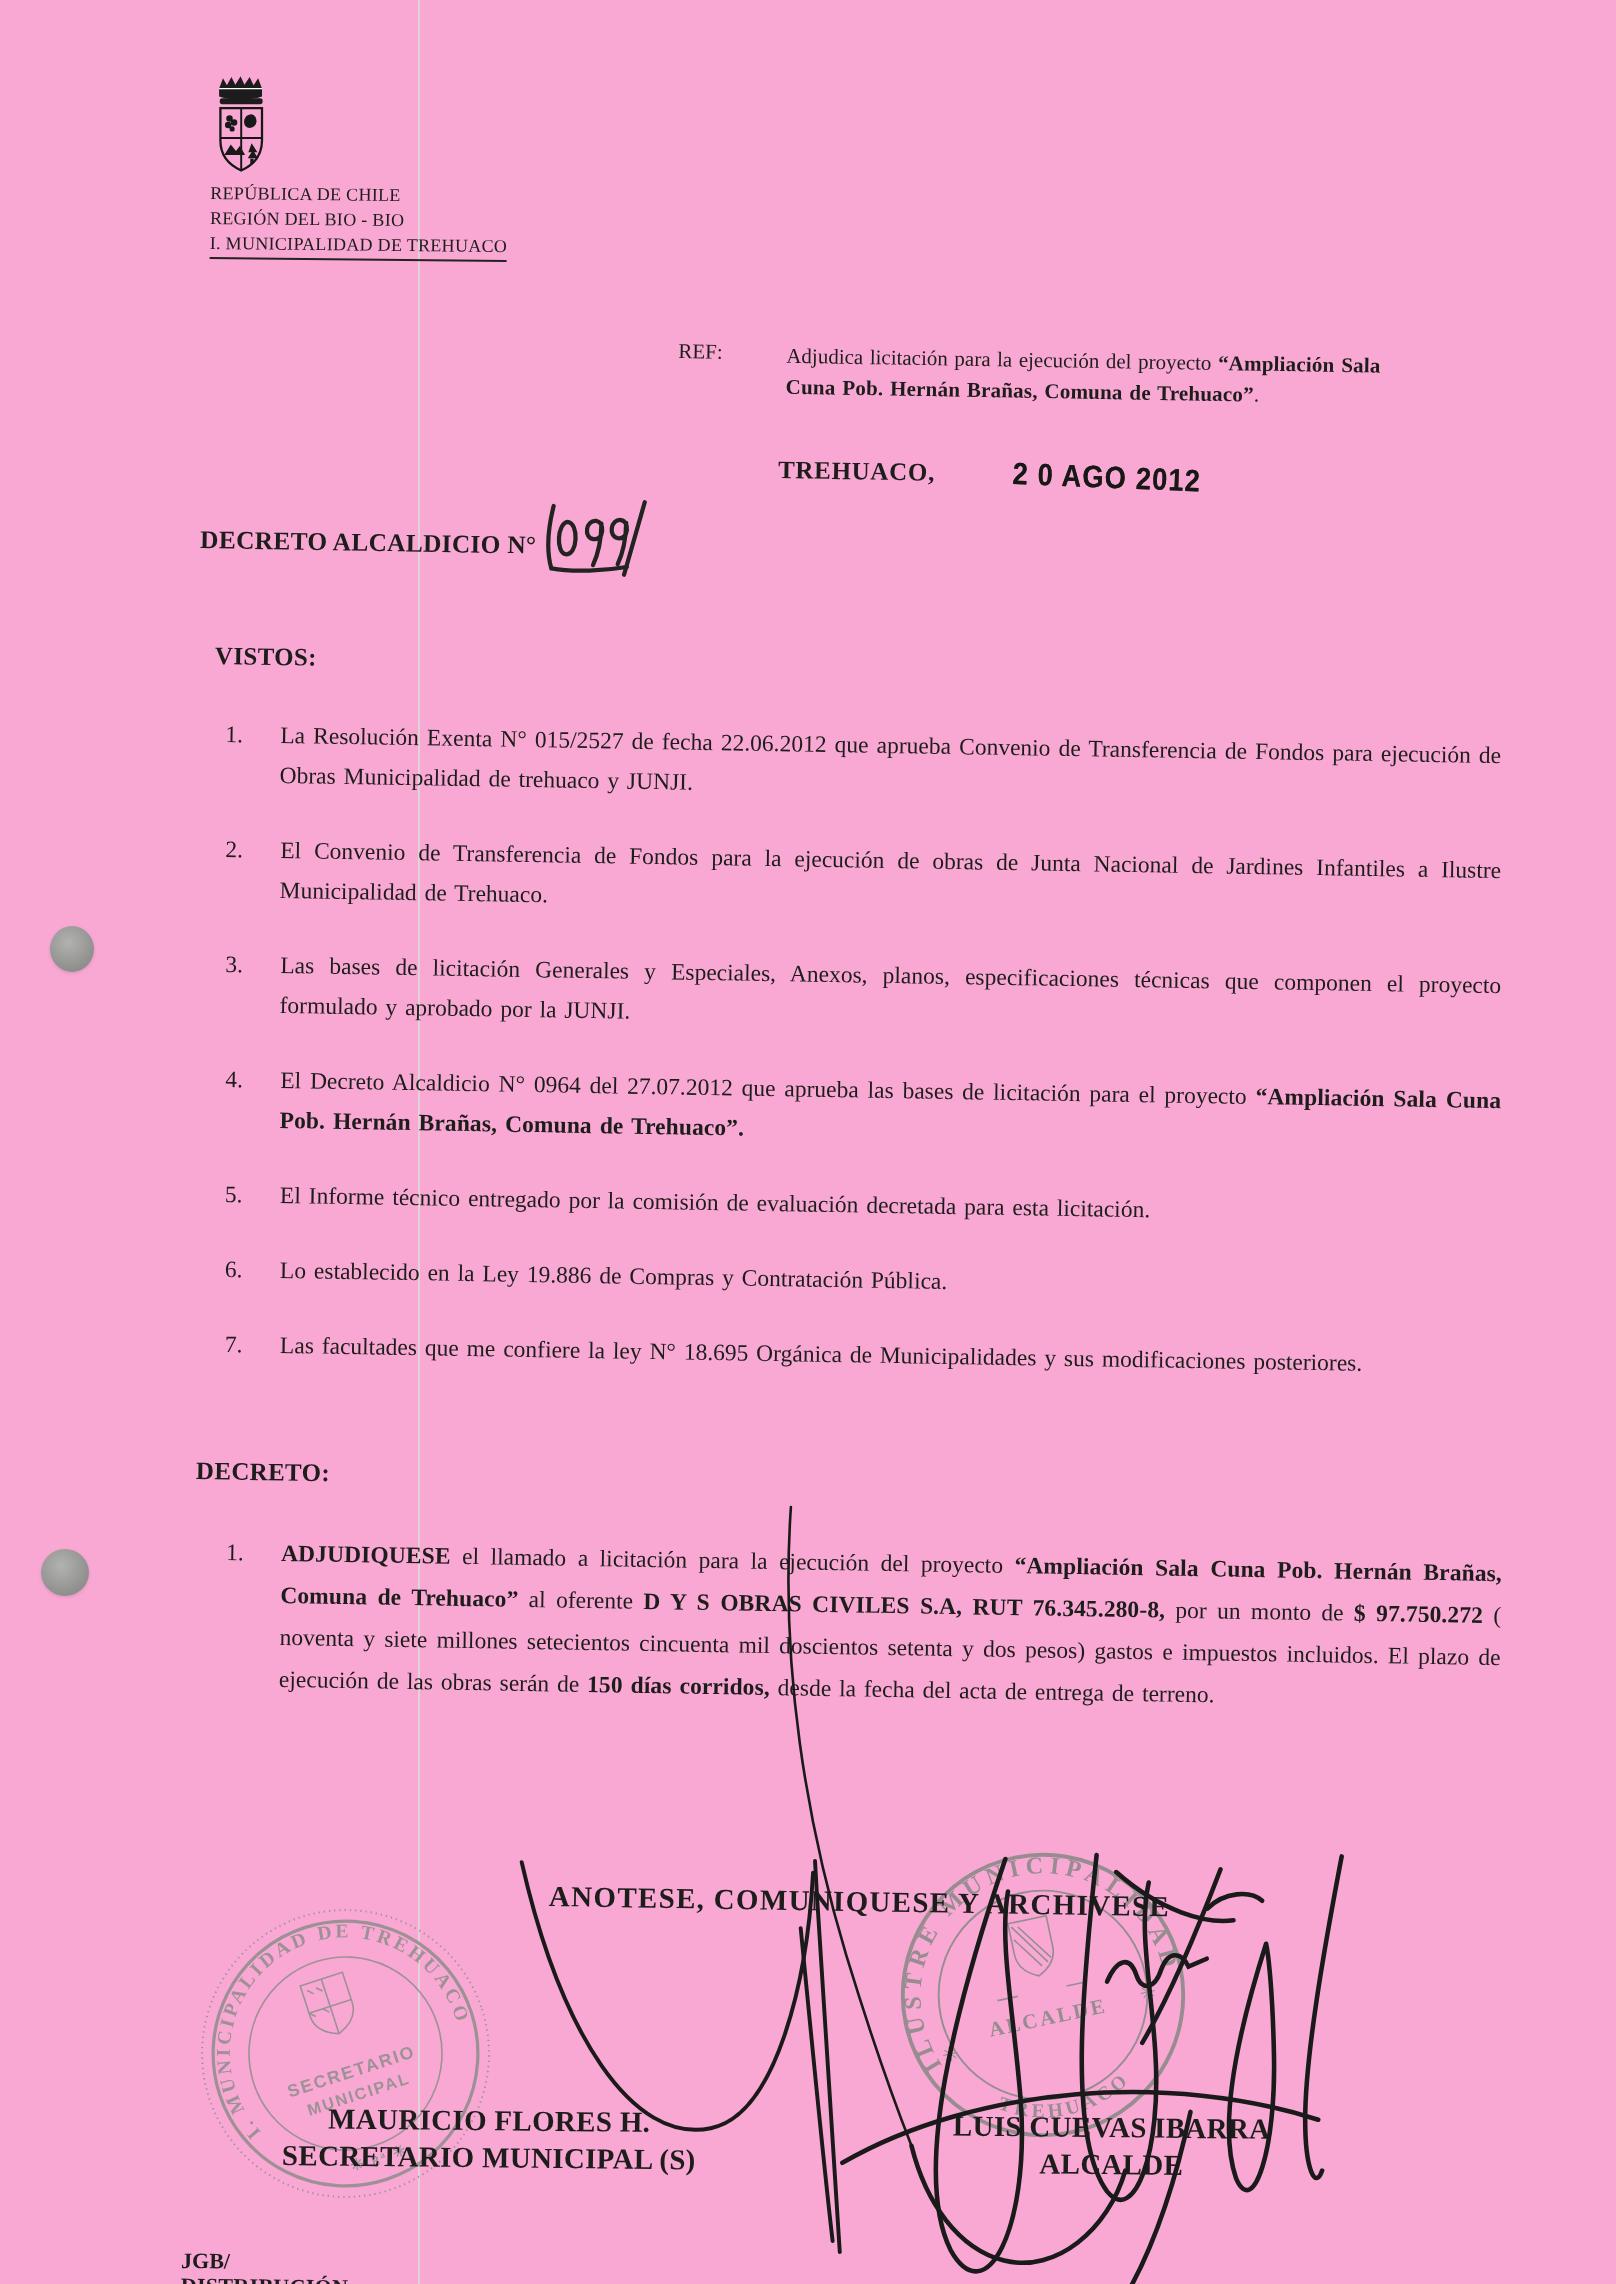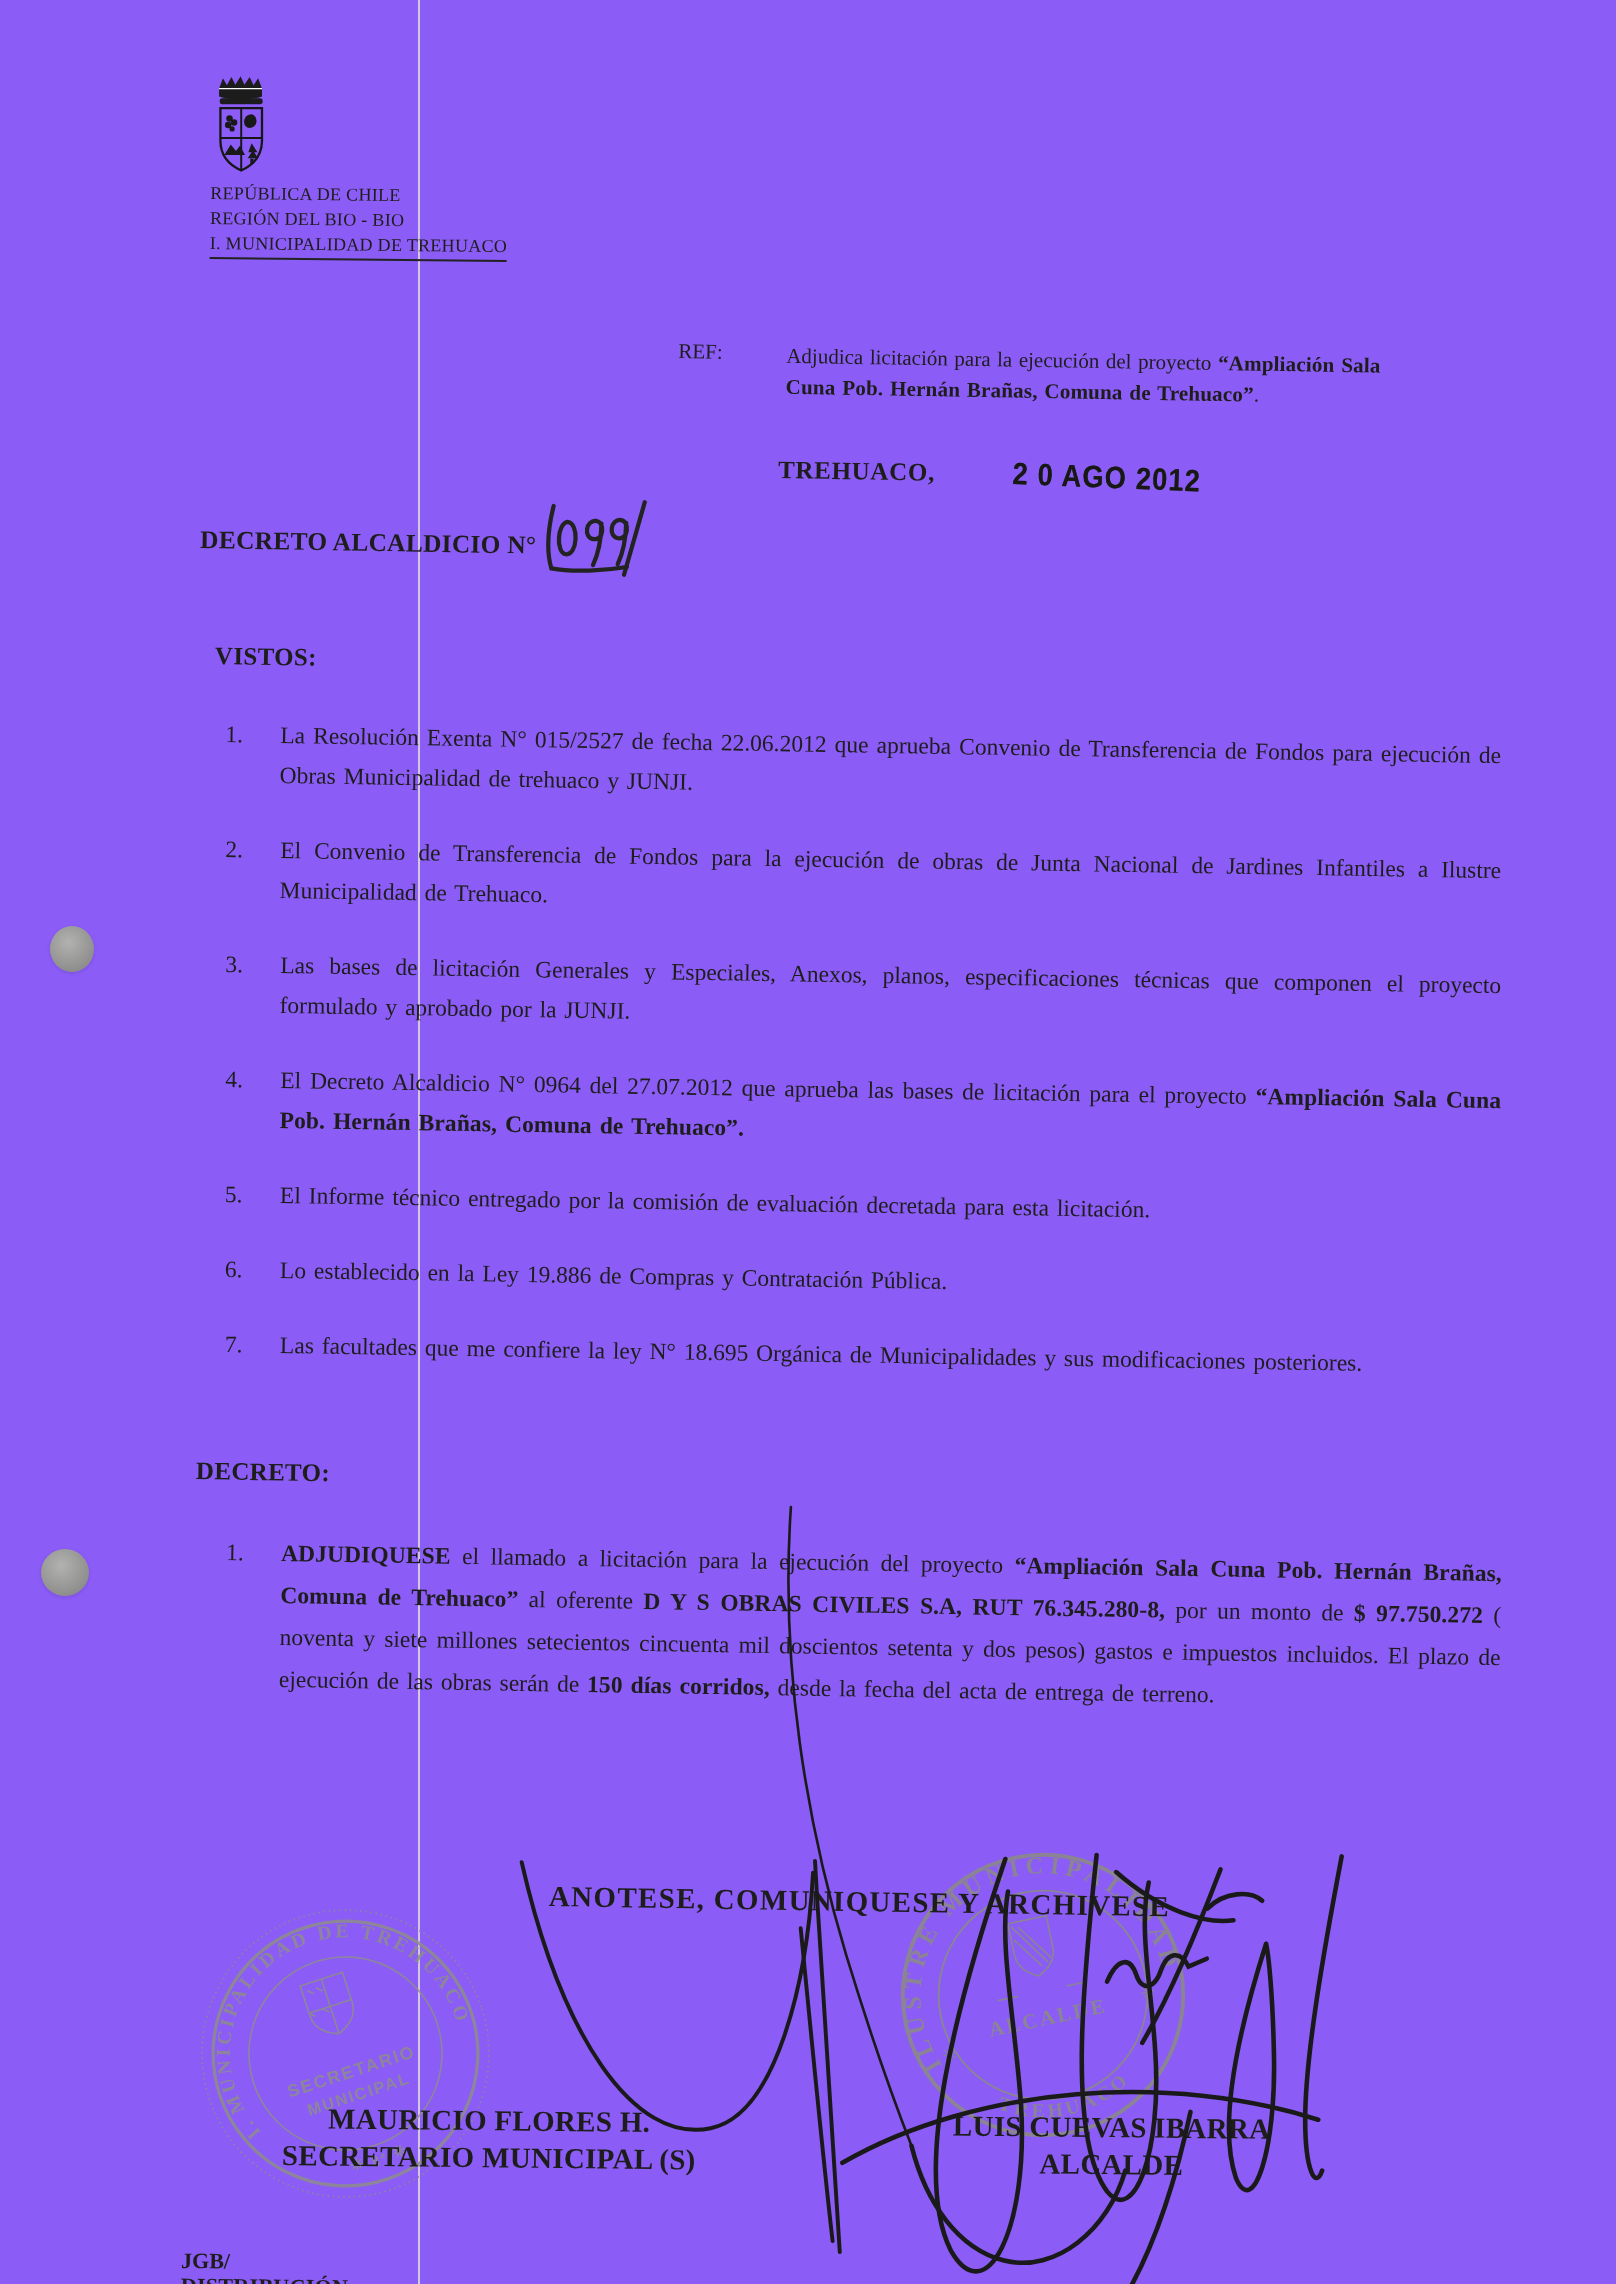--- a/index.html
+++ b/index.html
@@ -1,18 +1,18 @@
 <!DOCTYPE html>
 <html style="font-size:10.4px"><head>
 <meta charset="utf-8">
 <style>
   html,body{margin:0;padding:0;background:#e7e7e5;}
   .page{
     position:relative;width:1617px;height:2284px;overflow:hidden;
-    background:#8b5cf6;
+    background:#f9a8d4;
     font-family:"Liberation Serif", serif;
     color:#1d1d1b;
   }
   .abs{position:absolute;}
   .skew{transform:rotate(0.95deg);transform-origin:0 50%;}
   .skew-sm{transform:rotate(0.6deg);transform-origin:0 50%;}
 
   
   .scanline{position:absolute;top:0;left:418px;width:2px;height:2284px;background:#dddcd6;opacity:.85;z-index:0;}
   .punch{position:absolute;border-radius:50%;z-index:4;

